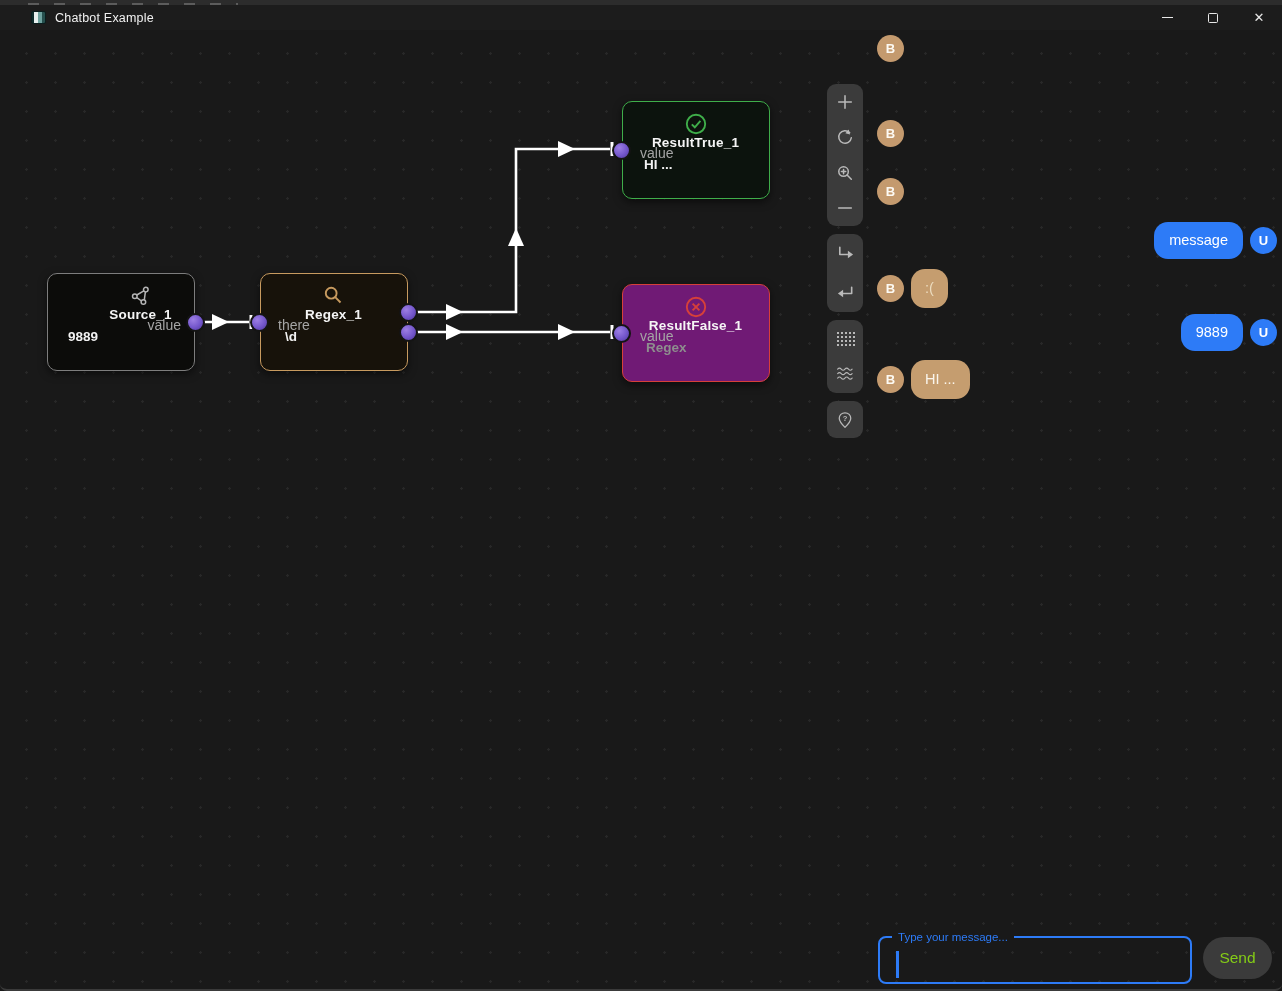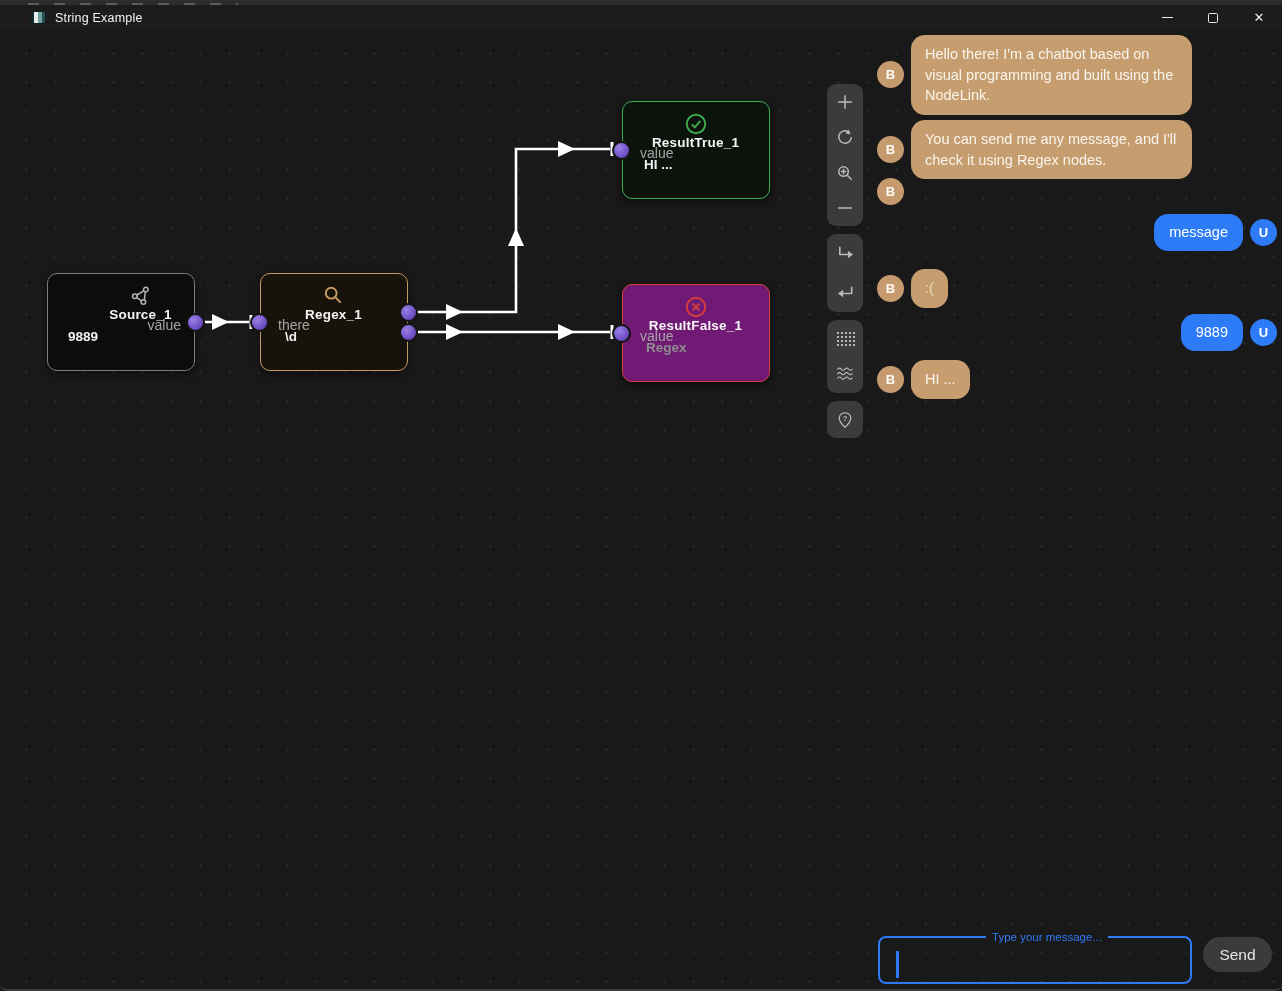--- a/index.html
+++ b/index.html
@@ -89,39 +89,39 @@
   .bubble{ border-radius:14px; padding:9px 14px; font-size:14.5px; line-height:20.5px;
     white-space:pre-wrap; max-width:281px; }
   .bubble-bot{ background:#c59d6f; color:#faf5ec; }
   .bubble-user{ background:#2d7bf7; color:#fff; padding:8px 15px; }
   .bubble-sad{ color:#ecdcbf; }
   
   .chat-input{
     position:absolute; left:878px; top:931px; width:314px; height:53px; z-index:5;
     border:2px solid #2d7bf7; border-radius:8px; background:transparent;
   }
-  .chat-input legend{ margin-left:12px; padding:0 6px; font-size:11.5px; color:#2d7bf7;text-align:center; }
+  .chat-input legend{ margin-left:12px; padding:0 6px; font-size:11.5px; color:#2d7bf7; }
   .caret{ position:absolute; left:16px; top:8px; width:2.5px; height:27px; background:#2d7bf7; }
   .input-value{ position:absolute; left:24px; top:12px; font-size:14px; color:#eee; }
   .send-btn{
-    position:absolute; left:1203px; top:937px; width:69px; height:35px; z-index:5;
-    background:#3b3b3b; border:none; border-radius:21px; color:#e5e5e5; font-size:15.5px;
+    position:absolute; left:1203px; top:937px; width:69px; height:42px; z-index:5;
+    background:#3b3b3b; border:none; border-radius:21px; color:#84cc16; font-size:15.5px;
     font-family:"Liberation Sans", sans-serif; cursor:default;
   }
 </style>
 </head>
 <body>
 
 <div class="menu-sliver">
   <div class="frag"></div>
 </div>
 
 <div class="titlebar">
   <div class="app-icon"></div>
-  <div class="app-title">String Example</div>
+  <div class="app-title">Chatbot Example</div>
   <div class="win-controls">
     <div class="win-btn">
         <div class="glyph-min"></div>
       </div>
     <div class="win-btn">
         <div class="glyph-max"></div>
       </div>
     <div class="win-btn">
         <span class="glyph-close">✕</span>
       </div>
@@ -268,30 +268,28 @@
       <svg width="18" height="18" viewBox="0 0 20 20" style="stroke-width:1.4">
         <path d="M10 2 C6.2 2 3.6 4.7 3.6 8.1 C3.6 12 10 18.2 10 18.2 C10 18.2 16.4 12 16.4 8.1 C16.4 4.7 13.8 2 10 2 Z"></path>
         <text x="10" y="11.2" text-anchor="middle" font-size="8.5" font-weight="bold" fill="#b9b9b9" stroke="none" font-family="Liberation Sans, sans-serif">?</text>
       </svg>
     </div>
   </div>
 </div>
 
 <div class="msg msg-bot" style="top:35px;">
   <div class="avatar avatar-bot">B</div>
-  <div class="bubble bubble-bot">Hello there! I'm a chatbot based on visual programming and built using the NodeLink.</div>
 </div>
 <div class="msg msg-bot" style="top:120px;">
   <div class="avatar avatar-bot">B</div>
-  <div class="bubble bubble-bot">You can send me any message, and I'll check it using Regex nodes.</div>
 </div>
 <div class="msg msg-bot" style="top:178px;">
   <div class="avatar avatar-bot">B</div>
 </div>
-<div class="msg msg-user" style="top:214px;">
+<div class="msg msg-user" style="top:222px;">
   <div class="bubble bubble-user">message</div>
   <div class="avatar avatar-user">U</div>
 </div>
 <div class="msg msg-bot" style="top:269px;">
   <div class="avatar avatar-bot">B</div>
   <div class="bubble bubble-bot bubble-sad">:(</div>
 </div>
 <div class="msg msg-user" style="top:314px;">
   <div class="bubble bubble-user">9889</div>
   <div class="avatar avatar-user">U</div>

